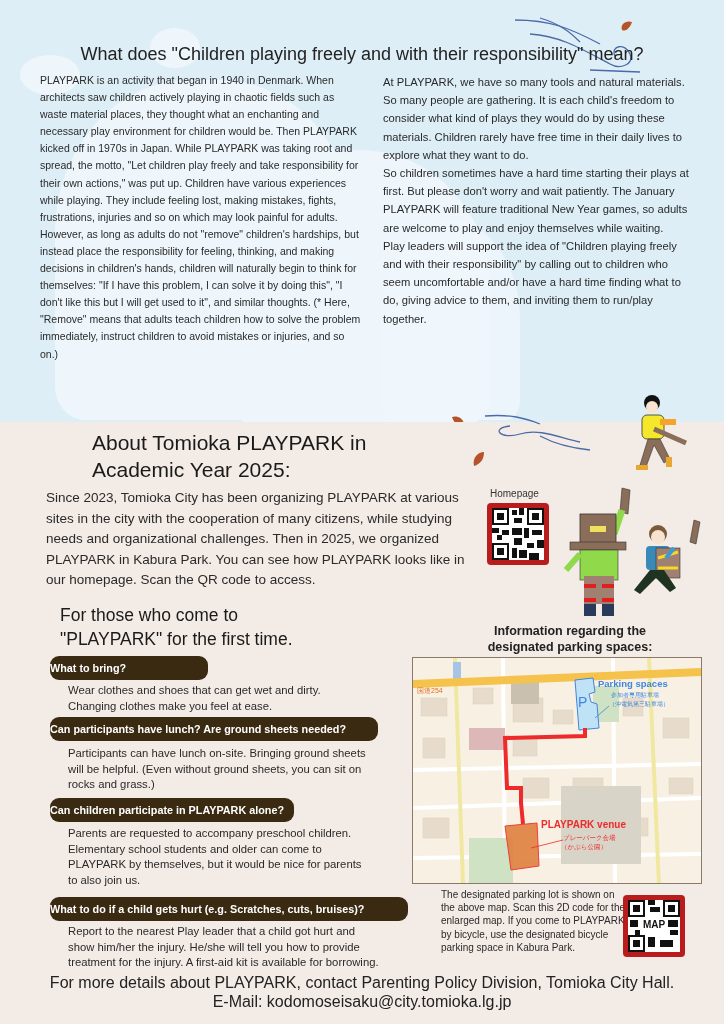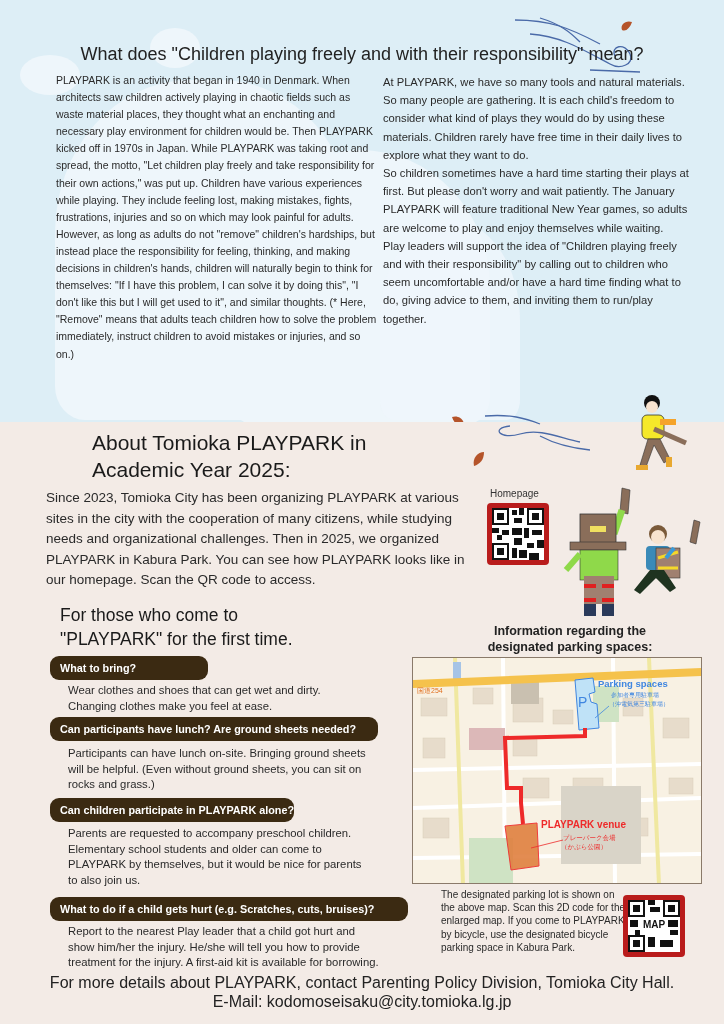--- a/index.html
+++ b/index.html
@@ -6,31 +6,31 @@
   html, body { width: 724px; height: 1024px; overflow: hidden; }
   body { font-family: "Liberation Sans", sans-serif; color: #222; position: relative; background: #f3ebe6; }
 
   .top { position: absolute; left: 0; top: 0; width: 724px; height: 422px; background: #ddeef6; overflow: hidden; }
   .cloud { position: absolute; background: #eef6fb; border-radius: 50%; }
   .bottom { position: absolute; left: 0; top: 422px; width: 724px; height: 602px; background: #f3ebe6; }
 
   .main-title { position: absolute; left: 0; top: 44px; width: 724px; text-align: center; font-size: 18px; color: #222; }
   .col { position: absolute; font-size: 10.5px; line-height: 17.1px; color: #2a2a2a; }
   .col p { white-space: pre-line; }
-  .col-left { left: 56px; top: 72px; width: 322px; }
+  .col-left { left: 40px; top: 72px; width: 322px; }
   .col-right { left: 383px; top: 73px; width: 312px; font-size: 11.2px; line-height: 18.2px; }
 
   .h2 { position: absolute; left: 44px; top: 429px; font-size: 21px; line-height: 27px; color: #1a1a1a; white-space: pre-line; margin-left: 48px; }
   .about-text { position: absolute; left: 46px; top: 488px; width: 440px; font-size: 13.5px; line-height: 20.6px; color: #2a2a2a; }
   .hp-label { position: absolute; left: 490px; top: 488px; font-size: 10px; color: #333; }
   .qr { position: absolute; background: #b91c1c; padding: 5px; border-radius: 4px; }
   .qr svg { display: block; }
 
   .h3 { position: absolute; left: 60px; top: 603px; font-size: 17.5px; line-height: 24px; color: #1a1a1a; white-space: pre-line; }
-  .faq-pill { position: absolute; left: 50px; background: #3b2a12; color: #fff; font-weight: bold; font-size: 10.8px; border-radius: 9px; padding: 0 0 0 10px; height: 24px; line-height: 24px; }
+  .faq-pill { position: absolute; left: 50px; background: #3b2a12; color: #fff; font-weight: bold; font-size: 10.8px; border-radius: 9px; padding: 0 0 0 0; height: 24px; line-height: 24px; }
   .faq-ans { position: absolute; left: 68px; font-size: 11.3px; line-height: 15.5px; color: #2a2a2a; white-space: pre-line; }
 
   .park-title { position: absolute; left: 440px; top: 623px; width: 260px; text-align: center; font-weight: bold; font-size: 12.5px; line-height: 16px; color: #222; white-space: pre-line; }
   .map { position: absolute; left: 412px; top: 657px; width: 290px; height: 227px; border: 1px solid #8a7a6a; background: #f7f0e2; overflow: hidden; }
   .map-note { position: absolute; left: 425px; top: 888px; width: 190px; font-size: 10px; line-height: 13.2px; color: #2a2a2a; margin-left: 16px; }
 
   .footer { position: absolute; left: 0; width: 724px; text-align: center; font-weight: normal; font-size: 16px; color: #222; }
 </style>
 </head>
 <body>

